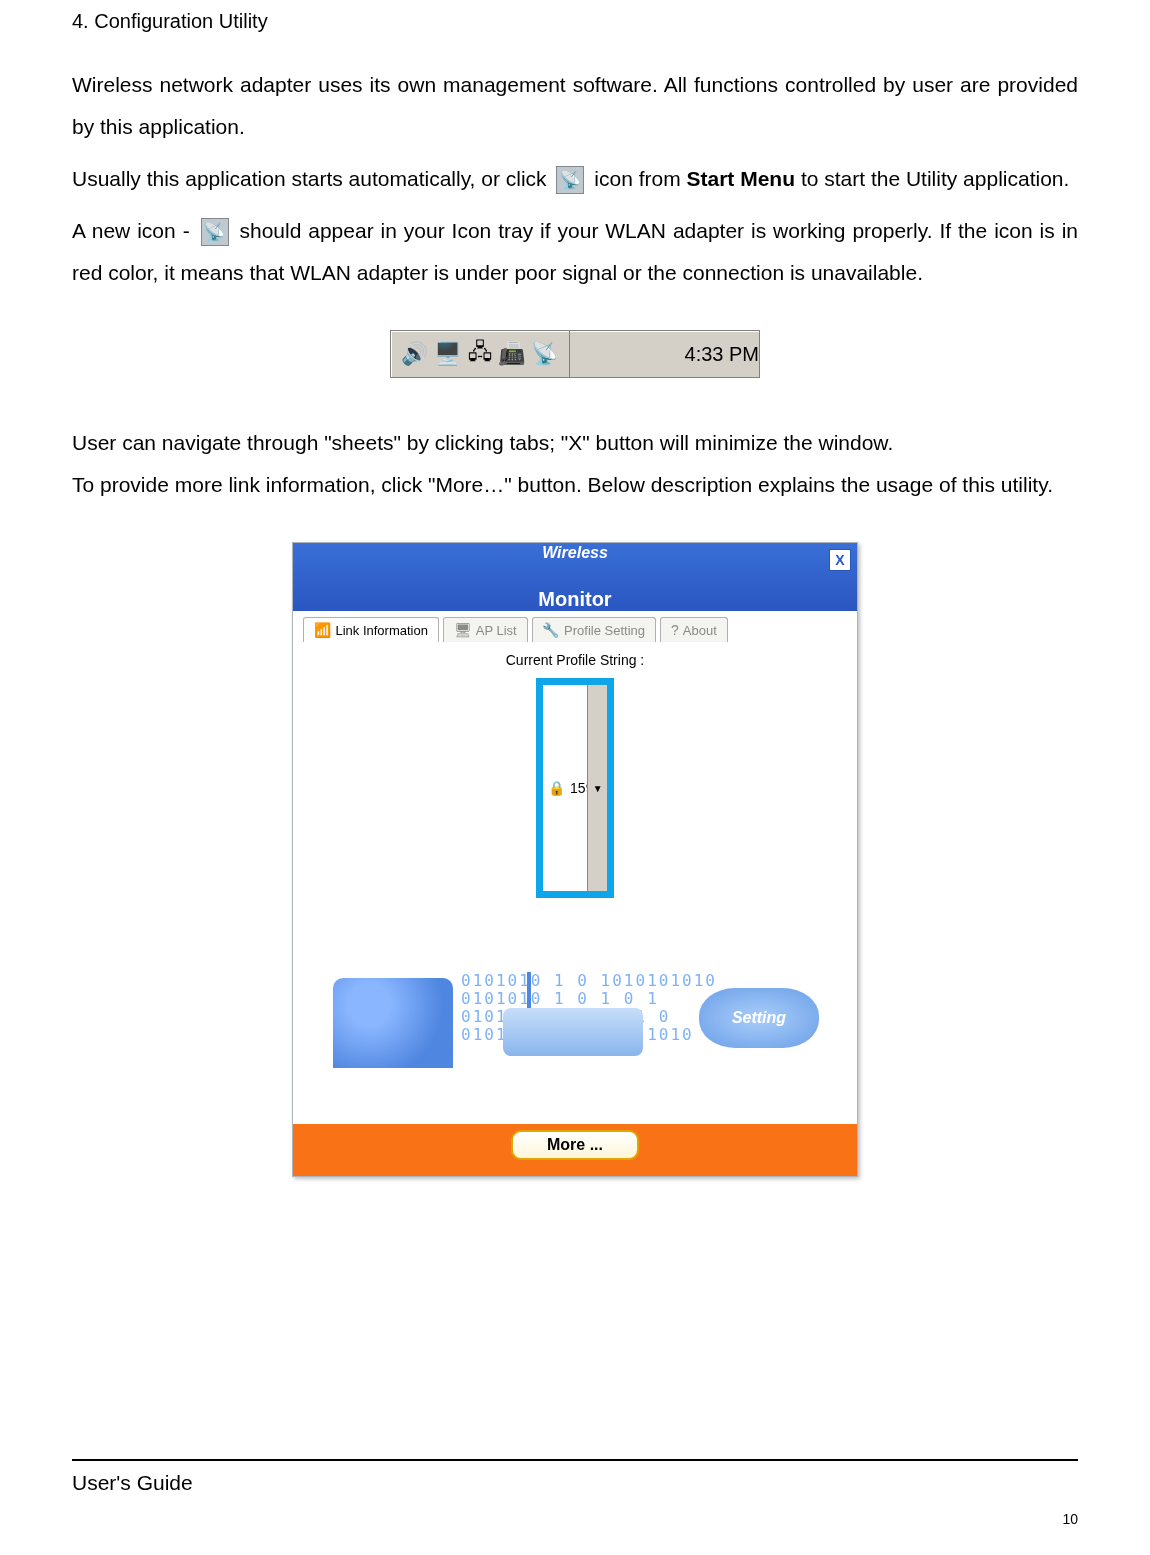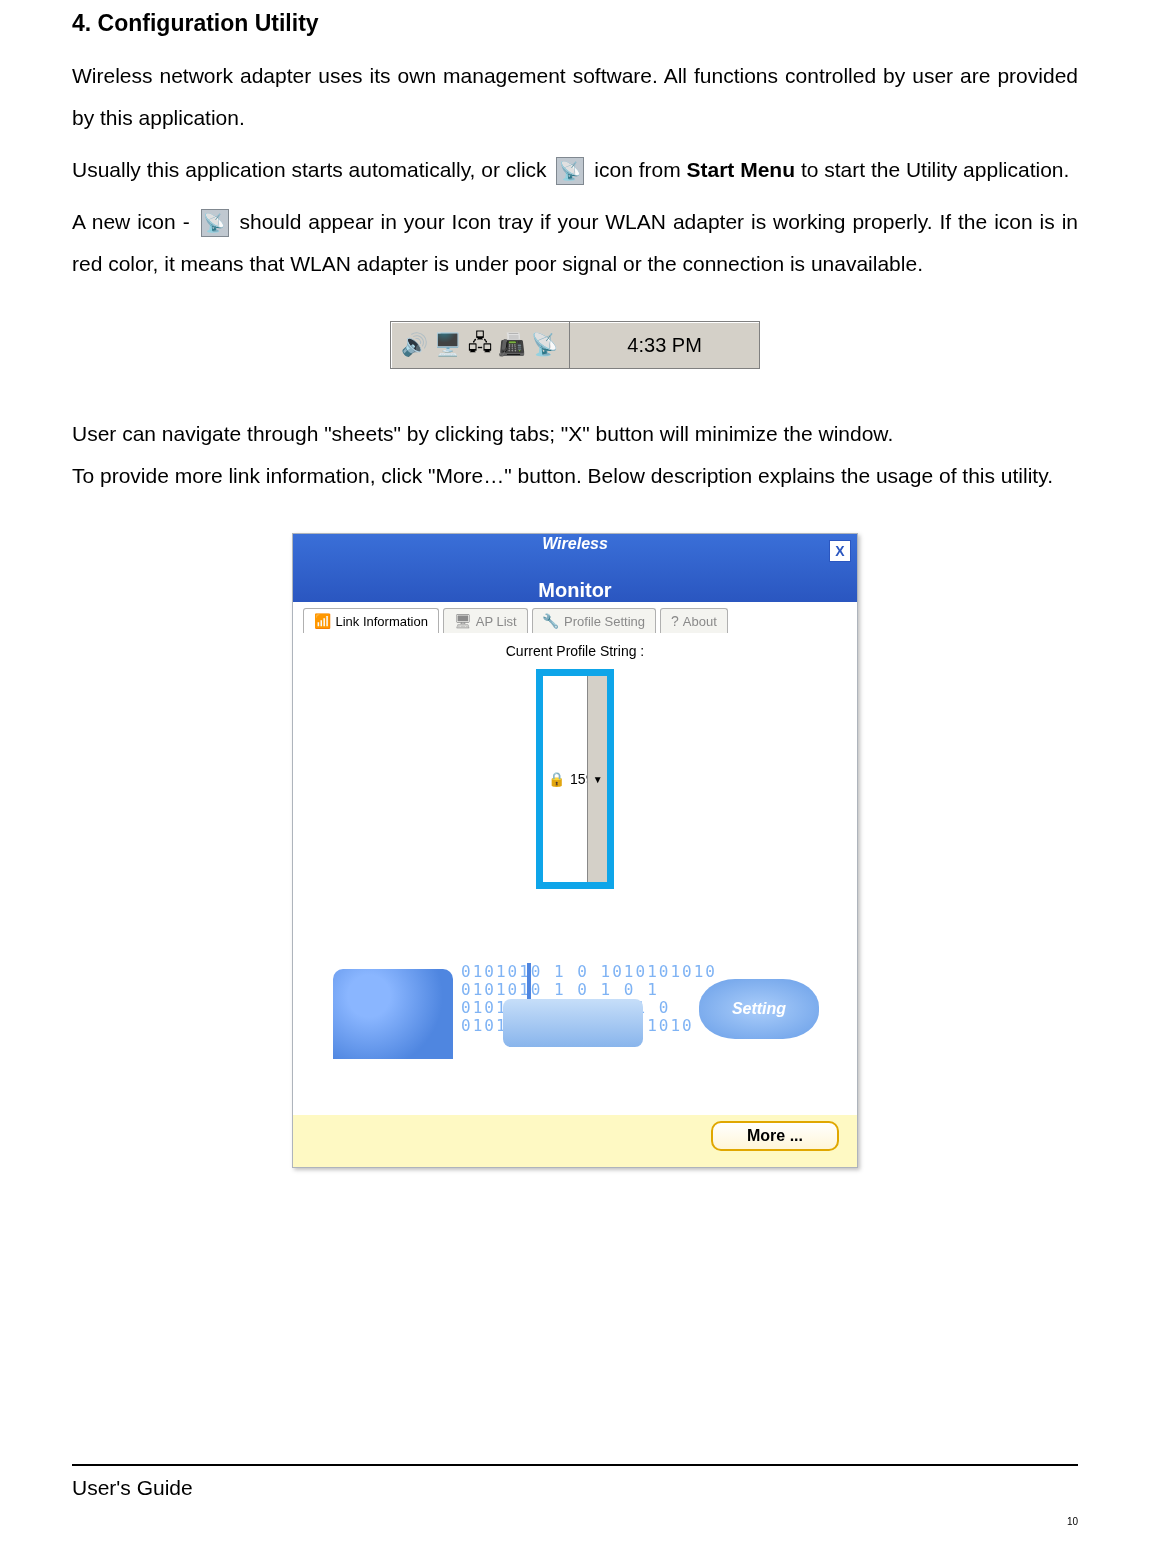--- a/index.html
+++ b/index.html
@@ -5,24 +5,24 @@
     * { margin: 0; padding: 0; box-sizing: border-box; }
     body {
       font-family: Arial, Helvetica, sans-serif;
       background: #fff;
       width: 1150px;
       height: 1555px;
       position: relative;
       padding: 0 72px;
     }
     .heading {
-      font-size: 23px;
-      font-weight: bold;
+      font-size: 20px;
+      font-weight: normal;
       margin-top: 10px;
-      margin-bottom: 18px;
+      margin-bottom: 31px;
     }
     .body-text {
       font-size: 21px;
       line-height: 2;
       text-align: justify;
     }
     .para { margin-bottom: 10px; }
     .inline-icon {
       display: inline-block;
       vertical-align: middle;
@@ -58,21 +58,21 @@
       display: flex;
       gap: 6px;
       padding: 0 10px;
       border-right: 1px solid #808080;
       height: 100%;
       align-items: center;
     }
     .tray-icons span { font-size: 22px; }
     .tray-time {
       flex: 1;
-      text-align: center;
+      text-align: right;
       font-size: 20px;
       font-family: Tahoma, sans-serif;
       color: #000;
     }
 
     
     .monitor-fig {
       width: 566px;
       margin: 36px auto;
       border: 1px solid #aeb4bc;
@@ -209,24 +209,24 @@
       width: 120px; height: 60px;
       background: radial-gradient(ellipse at center, #aacdfa, #6a9fe8);
       border-radius: 36px/28px;
       color: #fff;
       font-style: italic;
       font-weight: bold;
       display:flex;align-items:center;justify-content:center;
       font-size: 16px;
     }
     .more-row {
-      background: #fef9c3;
+      background: #f97316;
       padding: 6px 18px 16px 18px;
       display: flex;
-      justify-content: flex-end;
+      justify-content: center;
     }
     .more-btn {
       min-width: 128px;
       text-align: center;
       padding: 4px 12px;
       border: 2px solid #e0a700;
       border-radius: 10px;
       background: linear-gradient(#fff, #fff6d8);
       font-weight: bold;
       font-family: Tahoma, sans-serif;
@@ -241,21 +241,21 @@
     }
     .footer-line {
       border-top: 2px solid #000;
       margin-bottom: 10px;
     }
     .footer-row {
       display: flex;
       justify-content: space-between;
       font-size: 21px;
     }
-    .footer-row .pg { font-size: 10px; margin-top: 40px; }
+    .footer-row .pg { font-size: 14px; margin-top: 40px; }
   </style>
 </head>
 <body>
 
 <h2 class="heading">4. Configuration Utility</h2>
 
 <p class="body-text para">Wireless network adapter uses its own management software. All functions controlled by user are provided by this application.</p>
 
 <p class="body-text para">
   <span>Usually this application starts automatically, or click </span>

